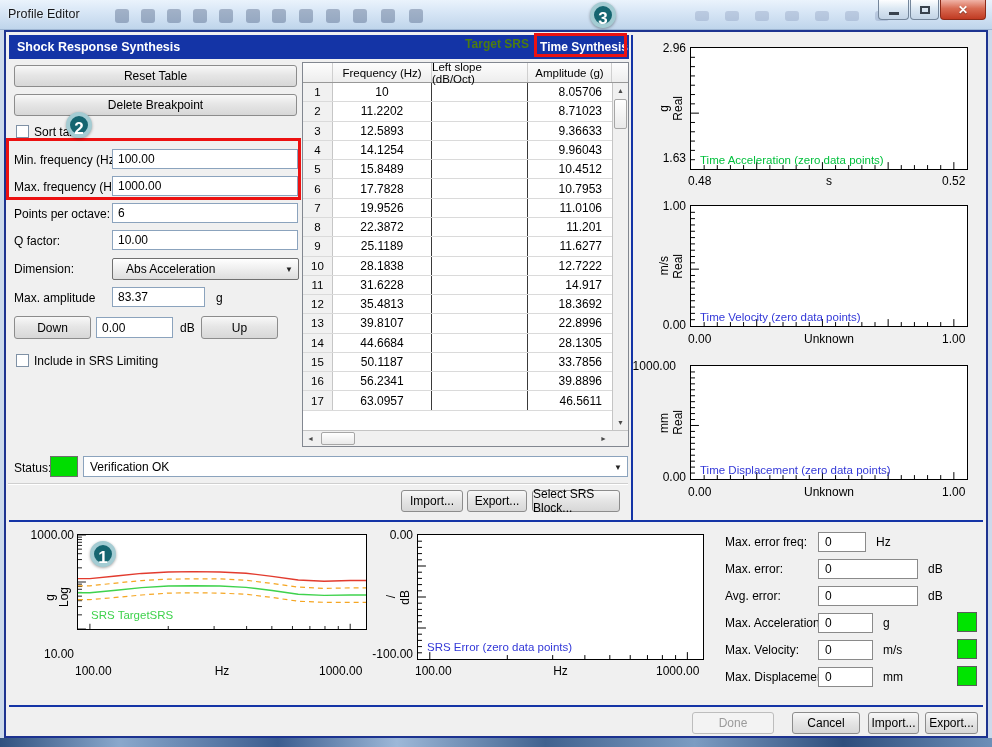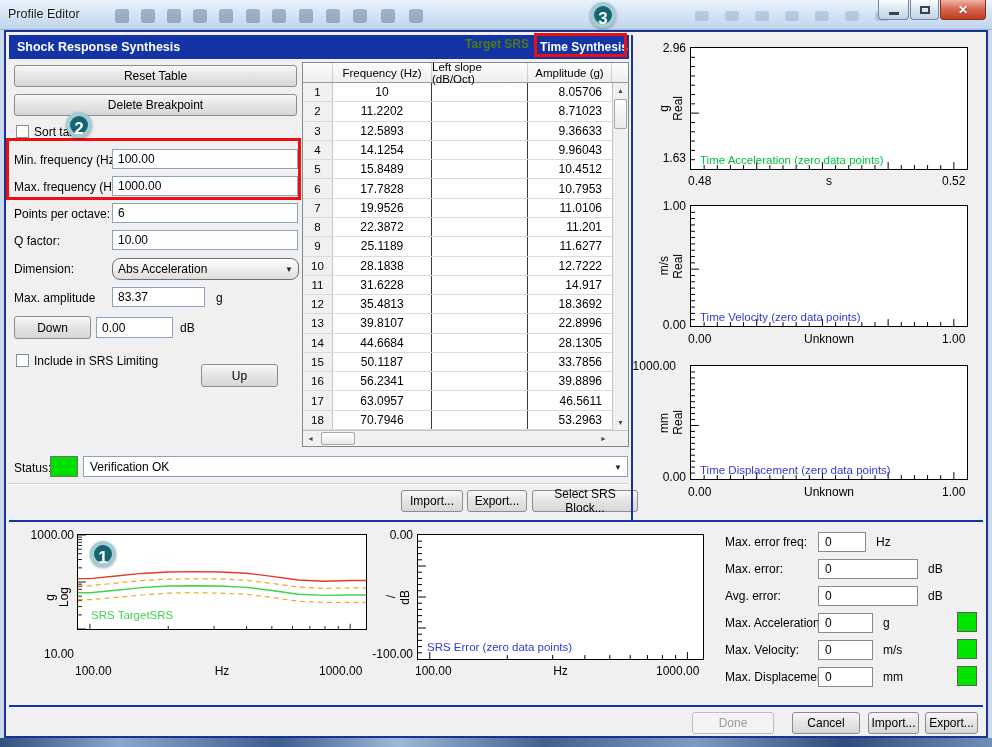--- a/index.html
+++ b/index.html
@@ -28,21 +28,21 @@
   .tab { position:absolute; top:0; height:24px; line-height:24px; text-align:center; font-weight:bold; font-size:12px; }
   .tab.inactive { color:#4d7c0f; }
   .tab.active { color:#ffffff; }
 
   .lbl { position:absolute; white-space:nowrap; }
   .btn { position:absolute; display:flex; align-items:center; justify-content:center;
     background:linear-gradient(#f8f8f8,#e6e6e6 45%,#d7d7d7); border:1px solid #8c8c8c; border-radius:3px; font-size:12px; }
   .btn.disabled { color:#9b9b9b; background:#f3f3f3; border-color:#bdbdbd; }
   .input { position:absolute; background:#fff; border:1px solid #8ba3bd; display:flex; align-items:center; padding-left:5px; }
   .cb { position:absolute; width:13px; height:13px; background:#fff; border:1px solid #7f91a5; }
-  .selectbox { position:absolute; background:linear-gradient(#ffffff,#ebebeb 60%,#dddddd); border:1px solid #707070; border-radius:8px; display:flex; align-items:center; padding-left:5px; }
+  .selectbox { position:absolute; background:linear-gradient(#ffffff,#ebebeb 60%,#dddddd); border:1px solid #707070; border-radius:2px; display:flex; align-items:center; padding-left:13px; }
   .selectbox .arr, .dropdown .arr { position:absolute; right:5px; top:50%; transform:translateY(-50%); font-size:8px; color:#222; }
   .dropdown { position:absolute; background:#fff; border:1px solid #8ba3bd; display:flex; align-items:center; padding-left:6px; }
   .swatch { position:absolute; border:1px solid #6e6e6e; }
   .groove { position:absolute; height:2px; border-top:1px solid #cfcfcf; border-bottom:1px solid #ffffff; }
 
   
   #breakpoint-table { position:absolute; left:296px; top:30px; width:327px; height:385px; background:#fff;
     border:1px solid #828790; display:flex; flex-direction:column; }
   .thead { height:20px; display:flex; background:linear-gradient(#fdfdfd,#ededed); border-bottom:1px solid #989898; flex:0 0 20px; }
   .th { font-size:11.5px; display:flex; align-items:center; justify-content:center; border-right:1px solid #cfcfcf; }
@@ -156,21 +156,21 @@
     <span class="arr">▼</span>
   </div>
 
   <span class="lbl" style="left:8px; top:259px;">Max. amplitude</span>
   <div class="input" style="left:106px; top:255px; width:93px; height:20px;">83.37</div>
   <span class="lbl" style="left:210px; top:259px;">g</span>
 
   <div class="btn" style="left:8px; top:284px; width:77px; height:23px;">Down</div>
   <div class="input" style="left:90px; top:285px; width:77px; height:21px;">0.00</div>
   <span class="lbl" style="left:174px; top:289px;">dB</span>
-  <div class="btn" style="left:195px; top:284px; width:77px; height:23px;margin-top:48px;">Up</div>
+  <div class="btn" style="left:195px; top:284px; width:77px; height:23px;">Up</div>
 
   <div class="cb" style="left:10px; top:322px;"></div>
   <span class="lbl" style="left:28px; top:322px;">Include in SRS Limiting</span>
 
   <div id="breakpoint-table">
     <div class="thead">
       <div class="th w-num"></div>
       <div class="th w-freq">Frequency (Hz)</div>
       <div class="th w-slope">Left slope (dB/Oct)</div>
       <div class="th w-amp">Amplitude (g)</div>
@@ -273,26 +273,20 @@
             <div class="tcell tfreq">56.2341</div>
             <div class="tcell tslope"></div>
             <div class="tcell tamp">39.8896</div>
           </div>
           <div class="trow">
             <div class="tcell tnum">17</div>
             <div class="tcell tfreq">63.0957</div>
             <div class="tcell tslope"></div>
             <div class="tcell tamp">46.5611</div>
           </div>
-          <div class="trow">
-            <div class="tcell tnum">18</div>
-            <div class="tcell tfreq">70.7946</div>
-            <div class="tcell tslope"></div>
-            <div class="tcell tamp">53.2963</div>
-          </div>
         </div>
       <div class="vscroll">
         <div class="sarr" style="top:0;">▲</div>
         <div class="sthumb" style="left:1px; top:16px; width:13px; height:30px;"></div>
         <div class="sarr" style="bottom:0;">▼</div>
       </div>
     </div>
     <div class="hscroll">
       <div class="sarr" style="left:0; top:0;">◄</div>
       <div class="sthumb" style="left:18px; top:1px; width:34px; height:13px;"></div>
@@ -302,21 +296,21 @@
 
   <span class="lbl" style="left:8px; top:429px;">Status:</span>
   <div class="swatch" id="status-swatch" style="left: 44px; top: 424px; width: 28px; height: 21px; background: rgb(0, 221, 0);"></div>
   <div class="dropdown" style="left:77px; top:424px; width:545px; height:21px;">
     <span>Verification OK</span>
     <span class="arr">▼</span>
   </div>
   <div class="groove" style="left:2px; top:451px; width:620px;"></div>
   <div class="btn" style="left:395px; top:458px; width:62px; height:22px;">Import...</div>
   <div class="btn" style="left:461px; top:458px; width:60px; height:22px;">Export...</div>
-  <div class="btn" style="left:526px; top:458px; width:106px; height:22px;text-align:center;">Select SRS Block...</div>
+  <div class="btn" style="left:526px; top:458px; width:88px; height:22px;">Select SRS Block...</div>
 
   <div class="sepv" style="left:625px; top:3px; height:485px;"></div>
   <div class="seph" style="left:3px; top:488px; width:974px;"></div>
   <div class="seph" style="left:3px; top:673px; width:974px;"></div>
 
   <span class="ytick" style="left:622px; top:9px;">2.96</span>
   <span class="ytick" style="left:622px; top:119px;">1.63</span>
   <div class="ylab" style="left:650px; top:15px; width:30px; height:123px;">
     <span class="vert">g</span>
     <span class="vert">Real</span>

